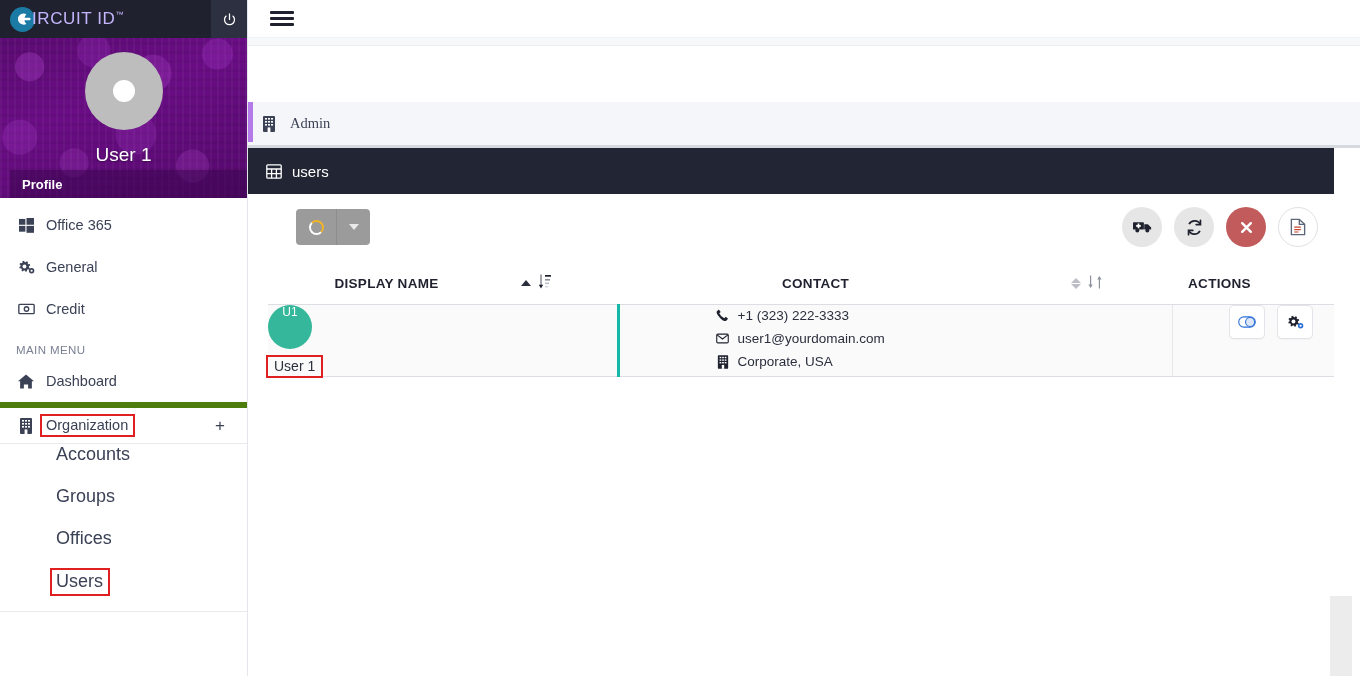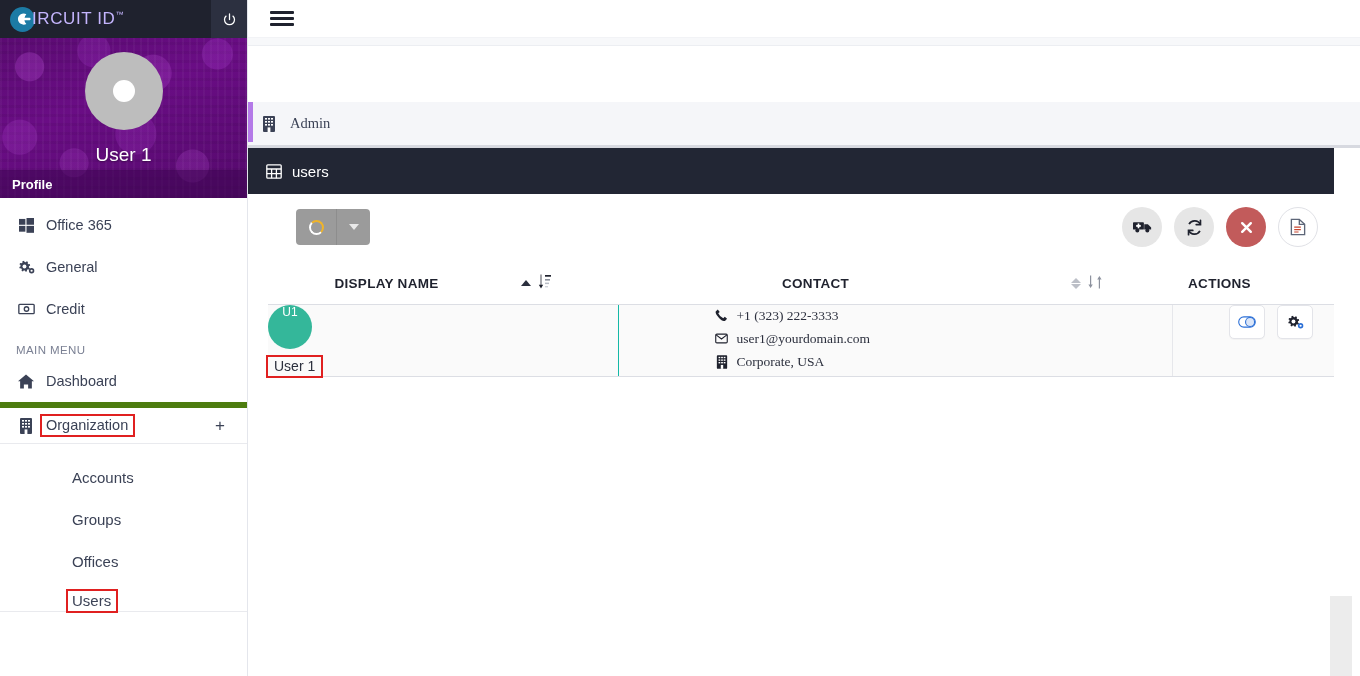--- a/index.html
+++ b/index.html
@@ -62,21 +62,21 @@
   .avatar-big {
     width:78px; height:78px; border-radius:50%;
     background:#bdbdbd; display:flex; align-items:center; justify-content:center;
   }
   .avatar-dot { width:22px; height:22px; border-radius:50%; background:#ffffff; }
   .profile-name {
     color:#ffffff; font-size:19px; margin-top:14px; font-weight:400;
     text-shadow:0 1px 2px rgba(0,0,0,.35);
   }
   .profile-head {
-    position:absolute; left:0; bottom:0; width:298px; height:28px;
+    position:absolute; left:10px; bottom:0; width:298px; height:28px;
     background:rgba(60,5,80,.55);
     display:flex; align-items:center; justify-content:space-between;
     padding:0 20px 0 12px;
   }
   .profile-head .ph-label { color:#ffffff; font-size:13px; font-weight:700; }
   .profile-head .ph-plus { color:#ffffff; font-size:17px; line-height:1; cursor:pointer; }
 
   .nav { padding-top:6px; }
   .nav-item {
     height:42px; display:flex; align-items:center;
@@ -89,22 +89,22 @@
   }
   .nav-item .ni-label { white-space:nowrap; }
   .nav-item .ni-plus {
     position:absolute; right:22px; color:#3b4256; font-size:17px; line-height:1;
   }
   .nav-section {
     padding:14px 0 4px 16px; font-size:11.5px; letter-spacing:.4px;
     color:#7b8194; text-transform:uppercase;
   }
   .nav-sub {
-    height:42px; display:flex; align-items:flex-end;
-    padding-left:72px; color:#3b4256; font-size:15px; cursor:pointer;
+    height:42px; display:flex; align-items:flex-start;
+    padding-left:56px; color:#3b4256; font-size:18px; cursor:pointer;
   }
   .nav-divider { border-top:6px solid #4d7c0f; }
   .hl-box {
     outline:2px solid #e02020; outline-offset:0;
     padding:1px 5px 2px 4px; margin-left:-4px; display:inline-block;
   }
 
   
   .main { flex:1; height:676px; background:#ffffff; position:relative; overflow:hidden; }
   .topbar {
@@ -173,21 +173,21 @@
   .caret-up { width:0;height:0;border-left:5px solid transparent;border-right:5px solid transparent;border-bottom:6px solid #2b2f3d; }
   .updown { display:flex; flex-direction:column; gap:1px; }
   .updown .u { width:0;height:0;border-left:5px solid transparent;border-right:5px solid transparent;border-bottom:5px solid #bcbfc7; }
   .updown .d { width:0;height:0;border-left:5px solid transparent;border-right:5px solid transparent;border-top:5px solid #bcbfc7; }
 
   table.grid tbody td {
     border-bottom:1px solid #dcdee4; padding:0; vertical-align:top;
     background:#fafafa;
   }
   td.c-name { width:350px; padding:14px 0 14px 28px; position:relative; }
-  td.c-contact { padding:14px 0 14px 0; border-left:1px solid #14b8a6;font-family:Liberation Serif, serif; }
+  td.c-contact { padding:14px 0 14px 0; border-left:3px solid #14b8a6; }
   td.c-actions { padding:14px 0 14px 0; border-left:1px solid #e6e7eb; }
 
   .avatar-sm {
     width:44px; height:44px; border-radius:50%; background:#34b79a;
     color:#ffffff; font-size:12px; display:flex; align-items:flex-start; justify-content:center;
   }
   .name-hl {
     display:inline-block; margin-top:8px; font-size:14px; color:#2b2f3d;
     outline:2px solid #e02020; padding:1px 6px 2px;
   }

